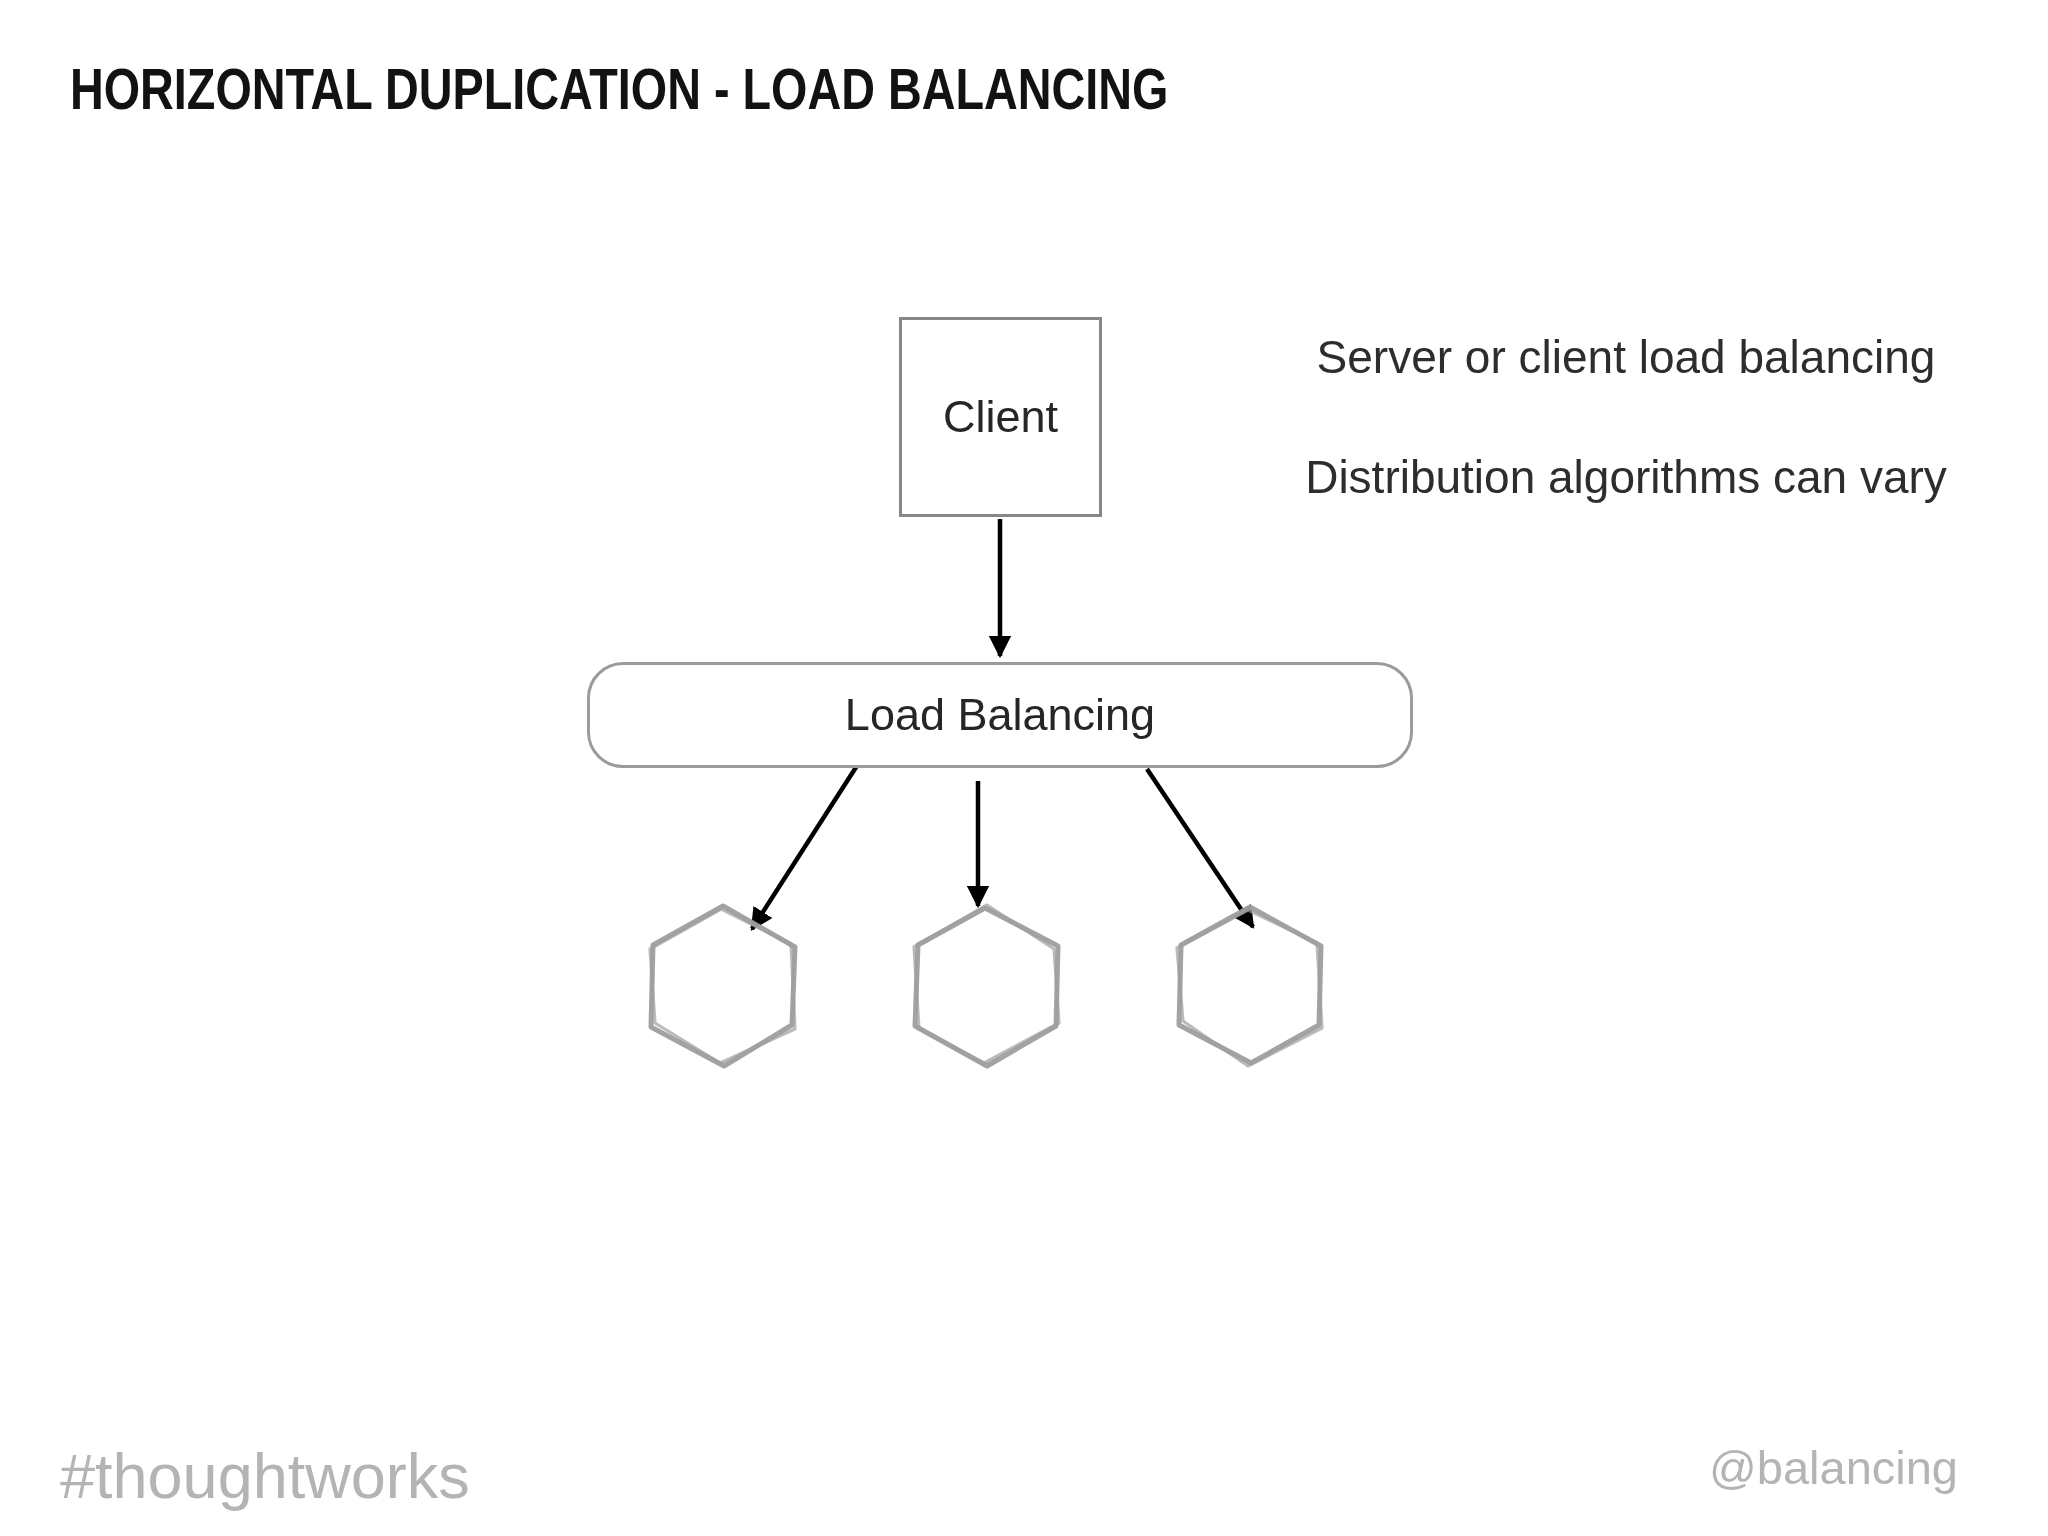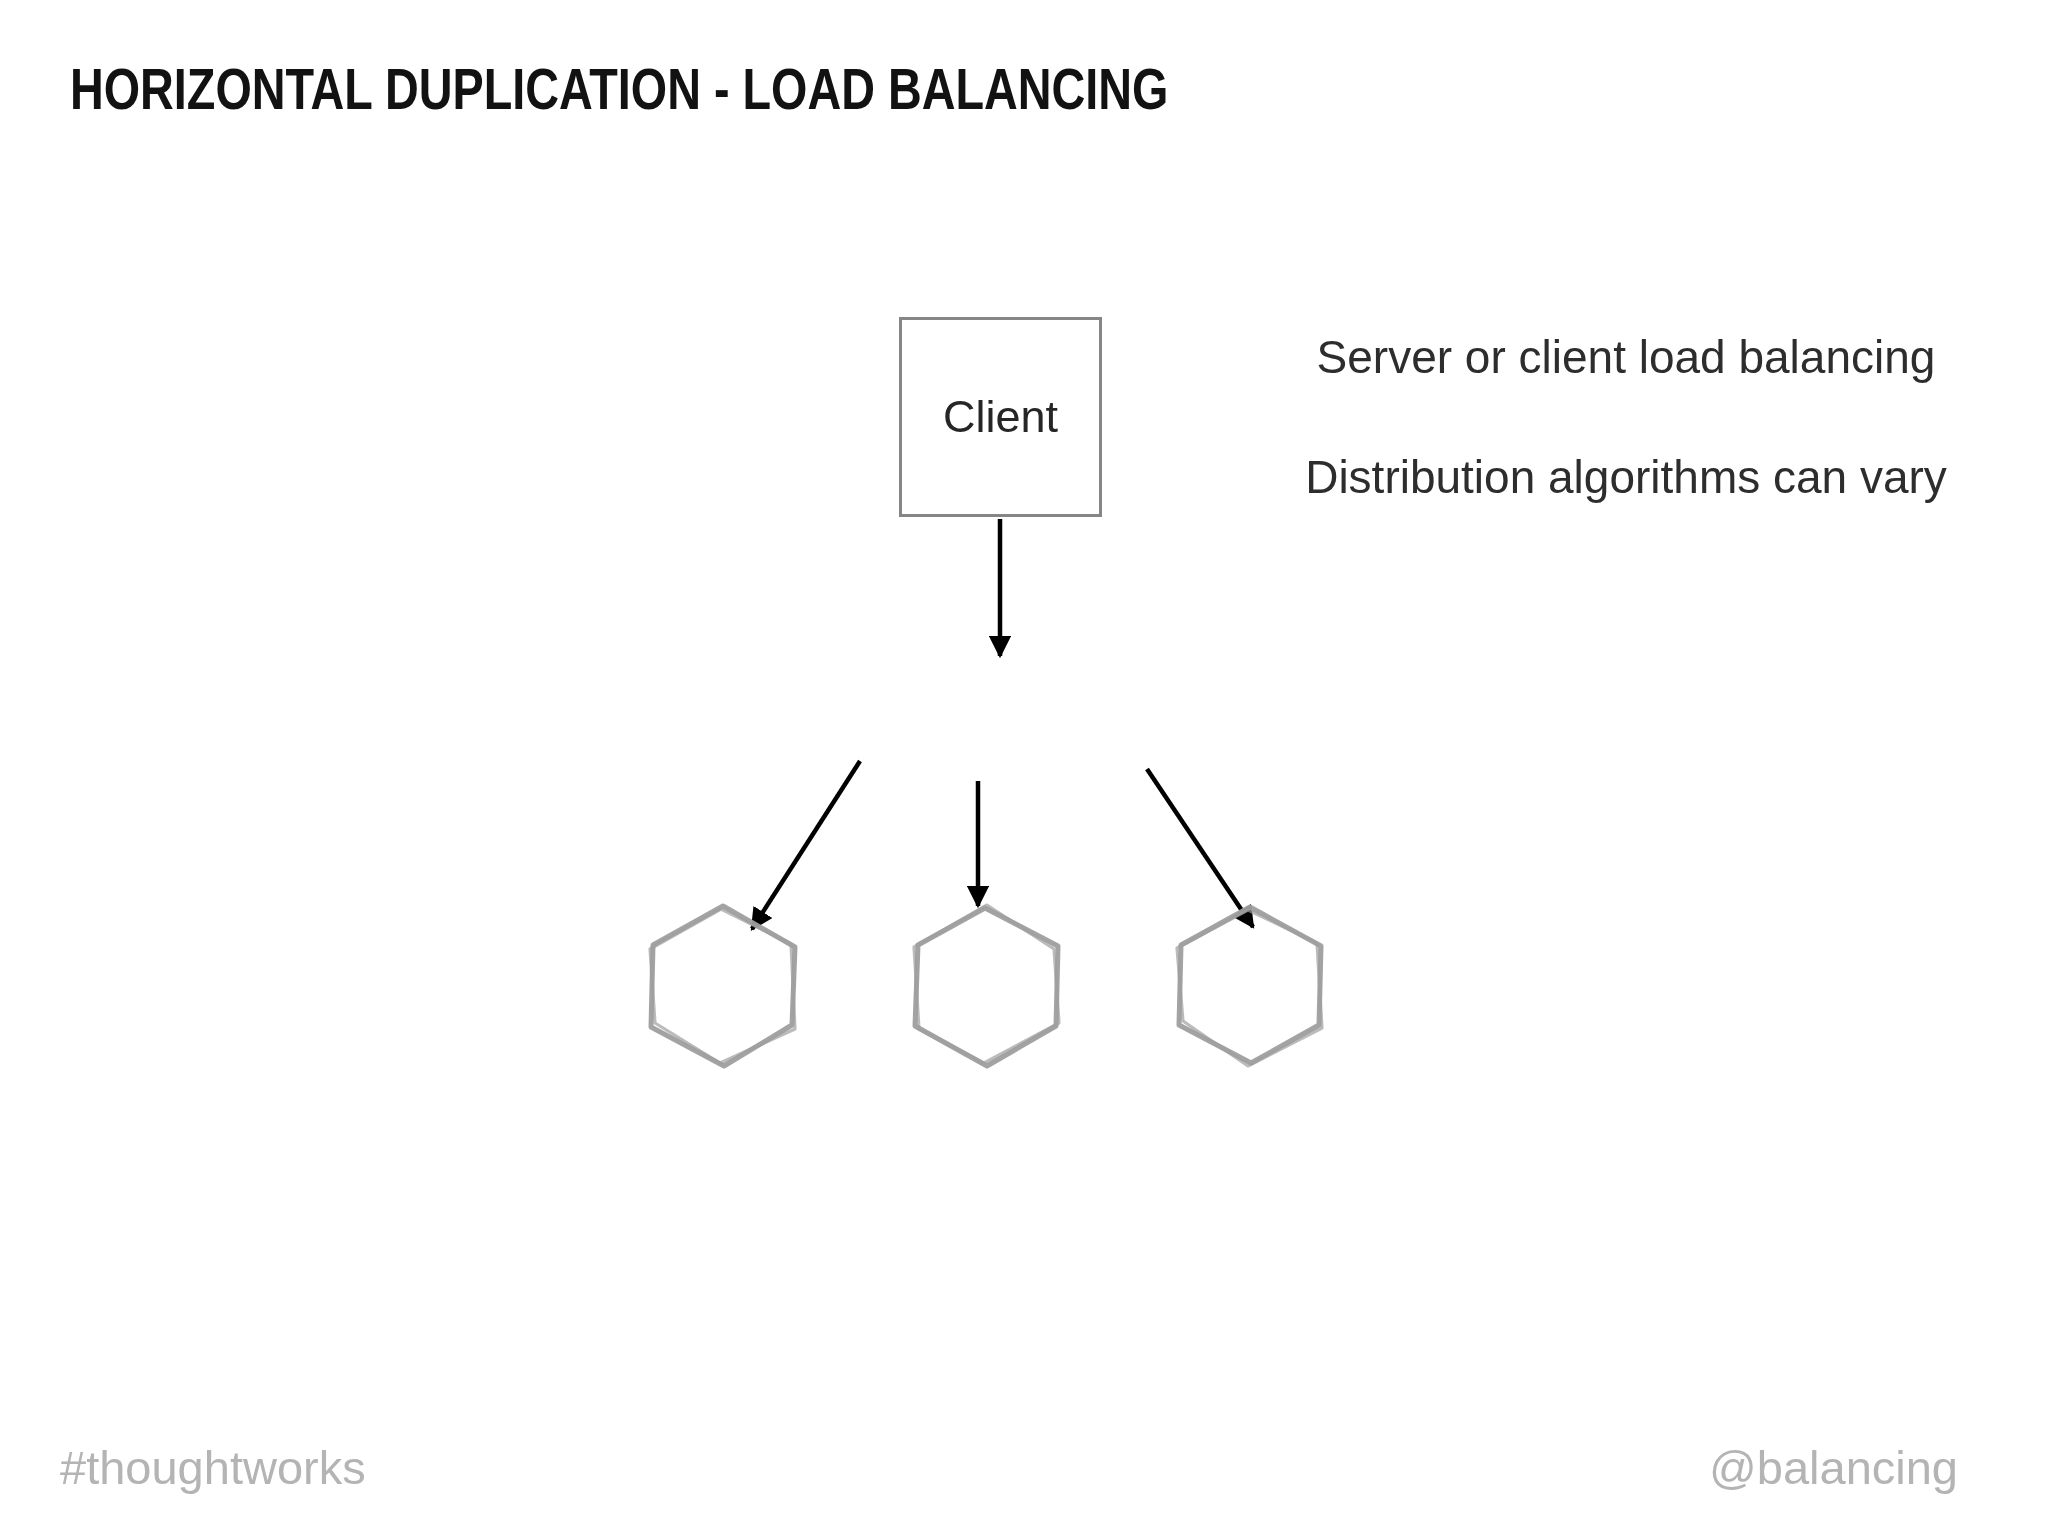--- a/index.html
+++ b/index.html
@@ -75,21 +75,21 @@
     color: var(--body-text);
     line-height: 1.2;
     white-space: nowrap;
   }
   .note-1 { top: 330px; }
   .note-2 { top: 450px; }
   .footer-left {
     position: absolute;
     left: 60px;
     top: 1440px;
-    font-size: 47px;
+    font-size: 63px;
     font-weight: 300;
     color: var(--footer-text);
   }
   .footer-right {
     position: absolute;
     right: 60px;
     top: 1440px;
     font-size: 47px;
     font-weight: 300;
     color: var(--footer-text);
@@ -151,20 +151,23 @@
     <g>
       <path class="hex hex-main" d="M 1250,907 L 1321,946 L 1319,1025 L 1251,1063 L 1179,1025 L 1181,945 Z"></path>
       <path class="hex hex-sketch" d="M 1248,910 L 1317,943 L 1322,1028 L 1248,1066 L 1183,1021 L 1177,948 Z"></path>
     </g>
   </svg>
 
   <div class="client-box">
     <span>Client</span>
   </div>
 
+  <div class="lb-pill">
+    <span>Load Balancing</span>
+  </div>
 
   <div class="notes note-1">Server or client load balancing</div>
 
   <div class="notes note-2">Distribution algorithms can vary</div>
 
   <div class="footer-left">#thoughtworks</div>
 
   <div class="footer-right">@balancing</div>
 
 </div>

